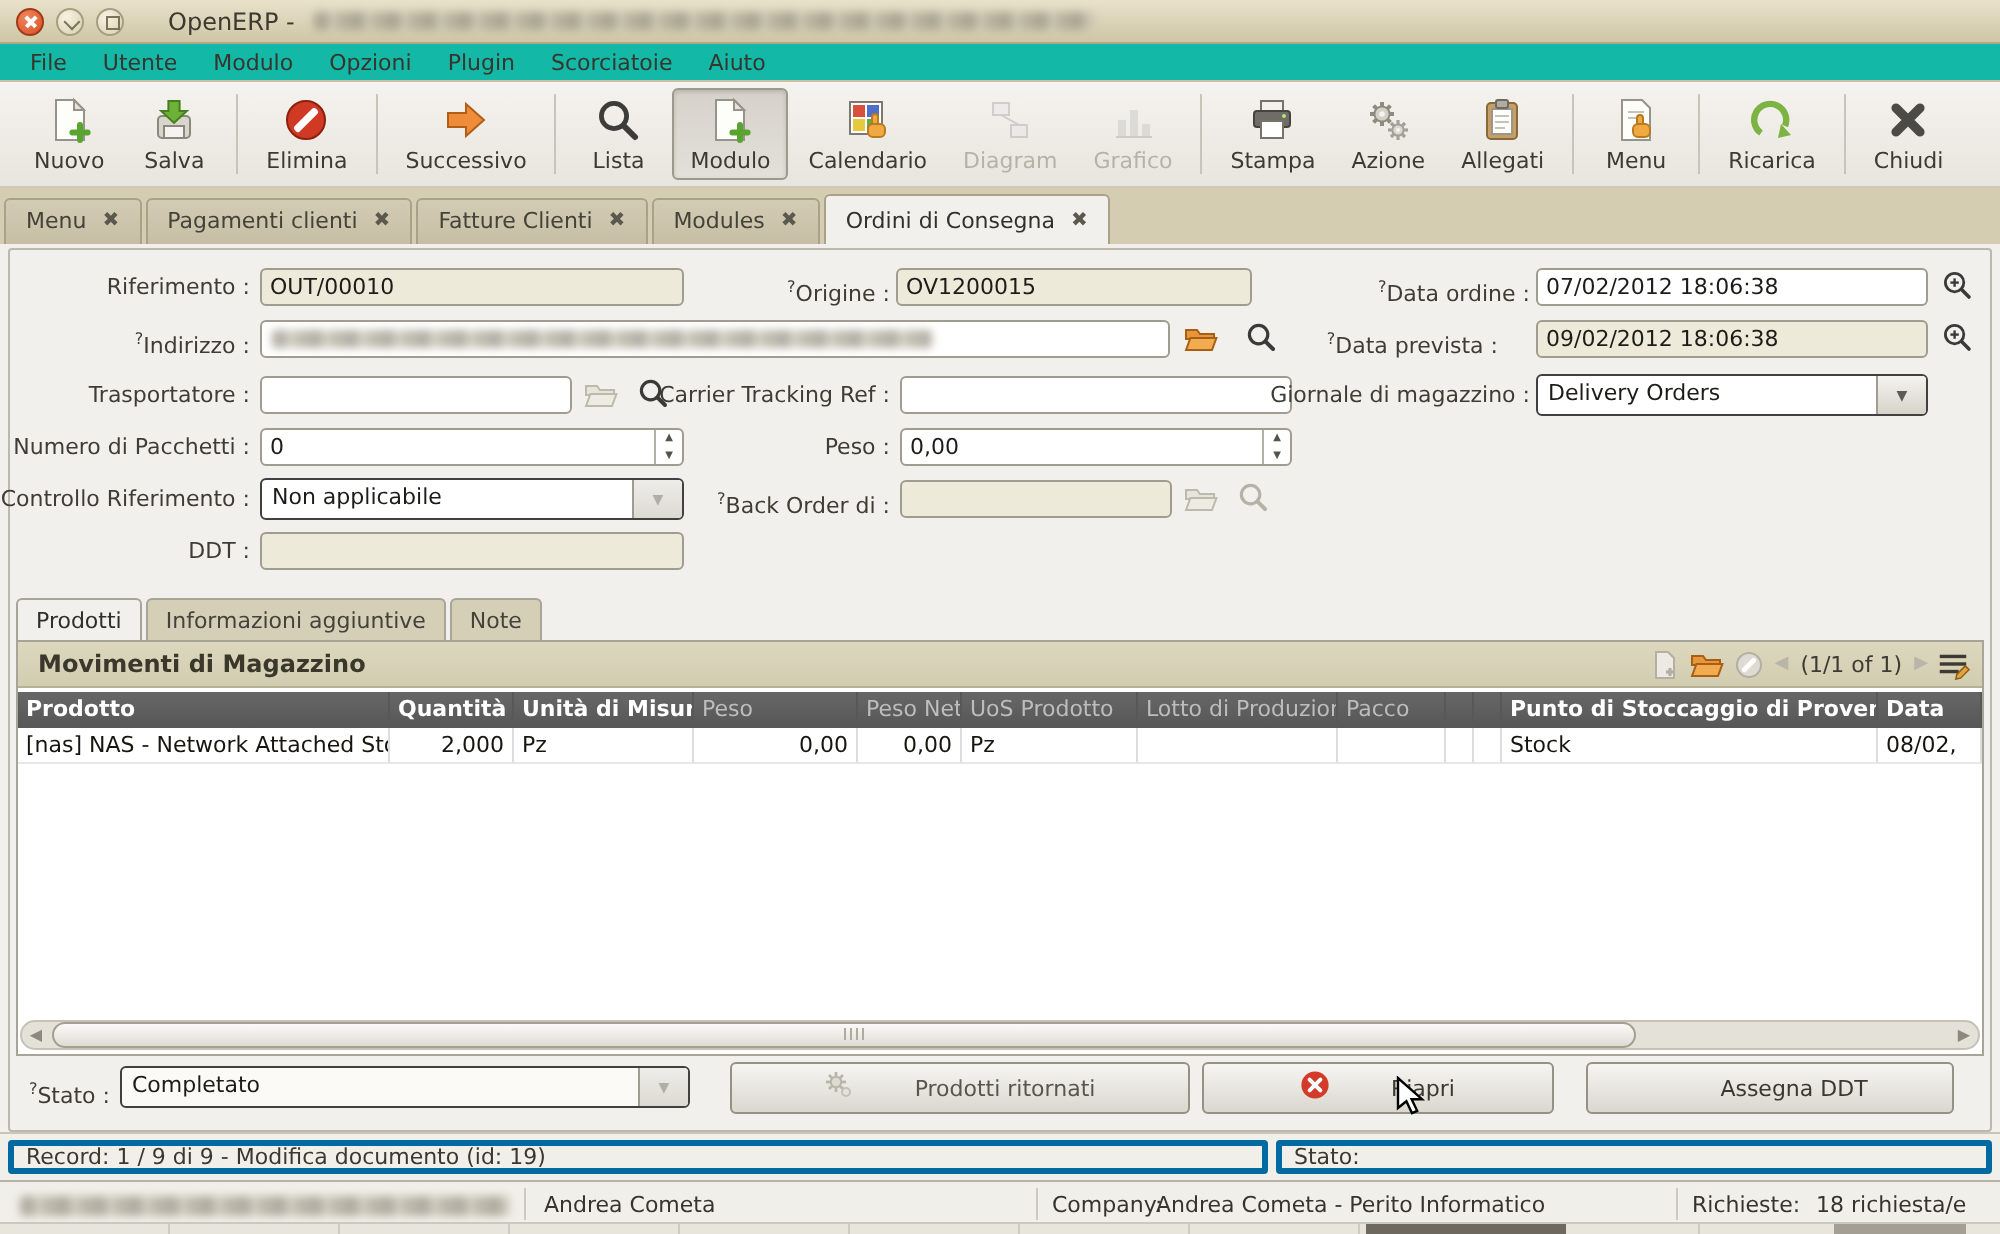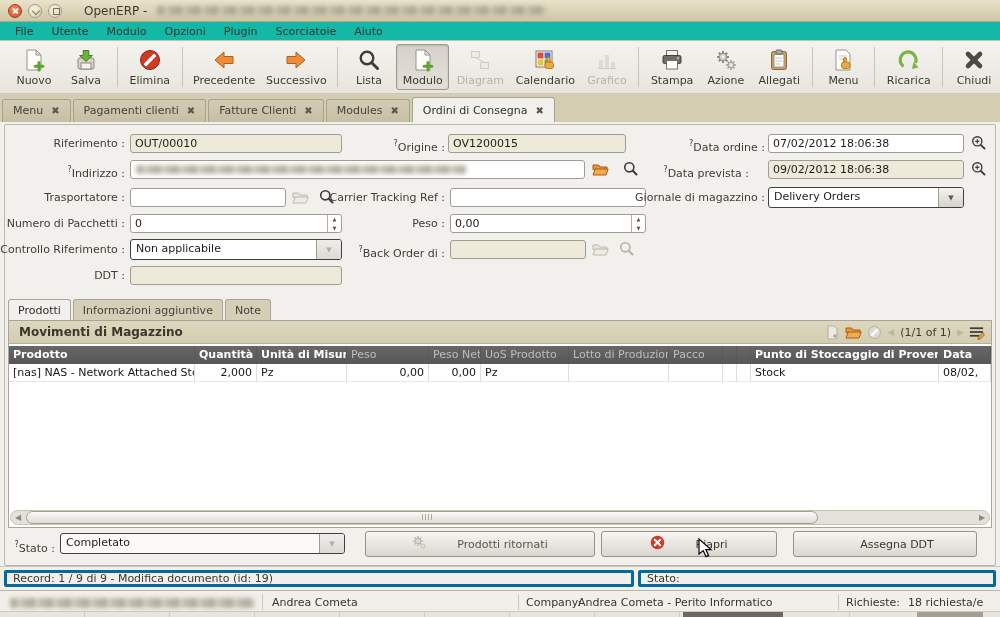--- a/index.html
+++ b/index.html
@@ -178,28 +178,20 @@
         <svg width="24" height="24" viewBox="0 0 24 24">
             <circle cx="12" cy="12" r="9.5" fill="#d03a24" stroke="#8c1f0e"></circle>
             <rect x="4.5" y="10.2" width="15" height="3.6" rx="1.2" fill="#fff" transform="rotate(-45 12 12)"></rect>
           </svg>
       </span>
       <span class="tlabel">Elimina</span>
     </div>
 
     <div class="tsep"></div>
 
-    <div class="tbtn">
-      <span class="ticon">
-        <svg width="24" height="24" viewBox="0 0 24 24">
-            <path d="M21 8.5 v7 h-9 v4.5 L3 12 12 4 v4.5 Z" fill="#ee8c3a" stroke="#b35d16"></path>
-          </svg>
-      </span>
-      <span class="tlabel">Precedente</span>
-    </div>
 
     <div class="tbtn">
       <span class="ticon">
         <svg width="24" height="24" viewBox="0 0 24 24">
             <path d="M3 8.5 v7 h9 v4.5 L21 12 12 4 v4.5 Z" fill="#ee8c3a" stroke="#b35d16"></path>
           </svg>
       </span>
       <span class="tlabel">Successivo</span>
     </div>
 
@@ -220,50 +212,50 @@
         <svg width="24" height="24" viewBox="0 0 24 24">
             <path d="M5 2 h9 l5 5 v15 H5 Z" fill="#fdfdfa" stroke="#97938a"></path>
             <path d="M14 2 l5 5 h-5 Z" fill="#e6e3da" stroke="#97938a"></path>
             <g stroke="#5aa52f" stroke-width="3" stroke-linecap="round">
               <line x1="17" y1="14.5" x2="17" y2="22"></line>
               <line x1="13.2" y1="18.2" x2="20.8" y2="18.2"></line>
             </g>
           </svg>
       </span>
       <span class="tlabel">Modulo</span>
-    </div>
-
-    <div class="tbtn disabled">
-      <span class="ticon">
-        <svg width="24" height="24" viewBox="0 0 24 24">
-            <g fill="#e9e7e1" stroke="#aba79d">
-              <rect x="3.5" y="3.5" width="8" height="6"></rect>
-              <rect x="12.5" y="14.5" width="8" height="6"></rect>
-              <line x1="7.5" y1="9.5" x2="16.5" y2="14.5"></line>
-            </g>
-          </svg>
-      </span>
-      <span class="tlabel">Diagram</span>
     </div>
 
     <div class="tbtn">
       <span class="ticon">
         <svg width="24" height="24" viewBox="0 0 24 24">
             <rect x="3" y="3" width="16" height="16" fill="#fff" stroke="#7d7972"></rect>
             <rect x="4.5" y="4.5" width="6" height="6" fill="#d84f3c"></rect>
             <rect x="11.5" y="4.5" width="6" height="6" fill="#4f6fc9"></rect>
             <rect x="4.5" y="11.5" width="6" height="6" fill="#e6c93f"></rect>
             <rect x="11.5" y="11.5" width="6" height="6" fill="#62a844"></rect>
             <g fill="#f0a843" stroke="#b97b1e">
               <rect x="14" y="9" width="3" height="9" rx="1.5"></rect>
               <rect x="12" y="14" width="8.5" height="6.5" rx="2.5"></rect>
             </g>
           </svg>
       </span>
       <span class="tlabel">Calendario</span>
+    </div>
+
+    <div class="tbtn disabled">
+      <span class="ticon">
+        <svg width="24" height="24" viewBox="0 0 24 24">
+            <g fill="#e9e7e1" stroke="#aba79d">
+              <rect x="3.5" y="3.5" width="8" height="6"></rect>
+              <rect x="12.5" y="14.5" width="8" height="6"></rect>
+              <line x1="7.5" y1="9.5" x2="16.5" y2="14.5"></line>
+            </g>
+          </svg>
+      </span>
+      <span class="tlabel">Diagram</span>
     </div>
 
     <div class="tbtn disabled">
       <span class="ticon">
         <svg width="24" height="24" viewBox="0 0 24 24">
             <g fill="#c9c5ba">
               <rect x="4" y="12" width="4" height="8"></rect>
               <rect x="10" y="7" width="4" height="13"></rect>
               <rect x="16" y="14" width="4" height="6"></rect>
             </g>

